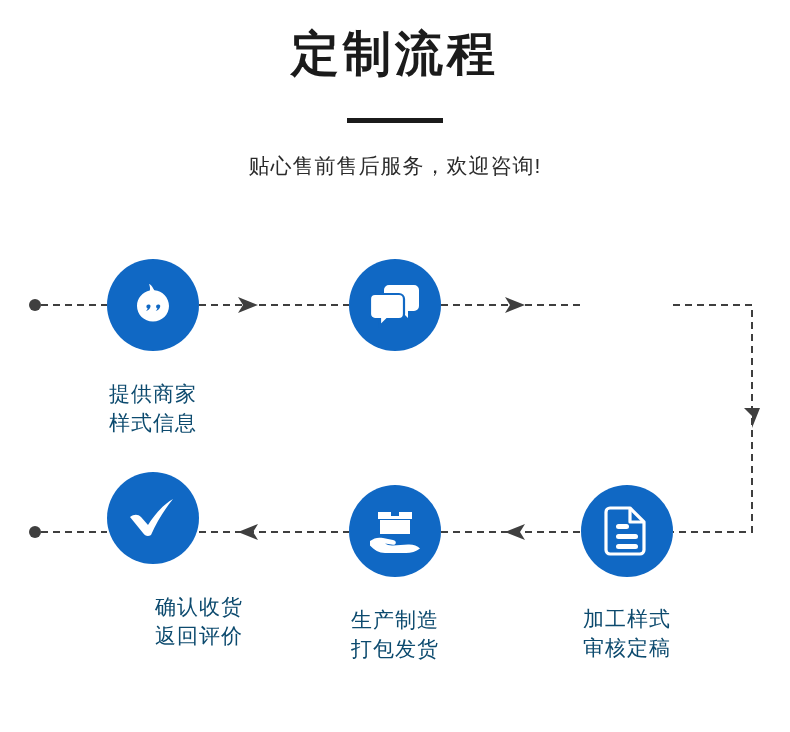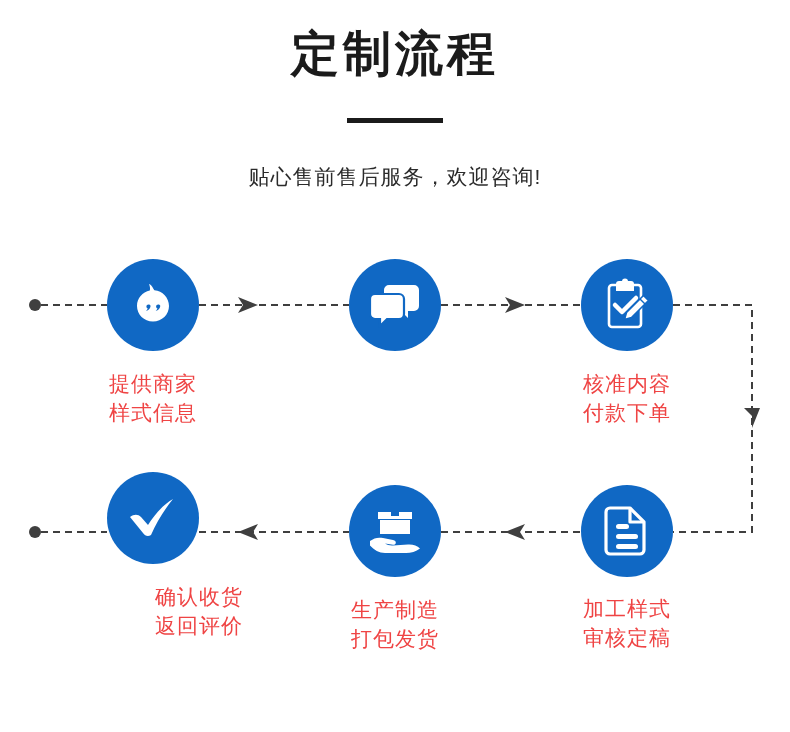--- a/index.html
+++ b/index.html
@@ -32,21 +32,21 @@
     color: #1b1b1b;
     letter-spacing: 4px;
   }
   #title-divider {
     width: 96px;
     height: 5px;
     background: #1b1b1b;
     margin: 28px auto 0 auto;
   }
   #page-subtitle {
-    margin: 16px;
+    margin: 5px;
     padding-top: 24px;
     text-align: center;
     font-size: 21px;
     line-height: 28px;
     color: #2b2b2b;
     letter-spacing: 1px;
   }
 
   
   #flow {
@@ -74,24 +74,24 @@
     height: 92px;
     border-radius: 50%;
     background: #1068c4;
     margin: 0 auto;
     display: flex;
     align-items: center;
     justify-content: center;
   }
   .step-circle svg { display: block; }
   .step-label {
-    margin-top: 18px;
+    margin-top: 28px;
     font-size: 21px;
     line-height: 29px;
-    color: #ef4444;
+    color: #0c4a6e;
     letter-spacing: 1px;
     white-space: pre;
   }
 
   
   #step-1 { left: 63px;  top: 29px; }
   #step-2 { left: 305px; top: 29px; }
   #step-3 { left: 537px; top: 29px; }
   
   #step-4 { left: 63px;  top: 242px; text-align: right; }
@@ -160,40 +160,20 @@
         <svg width="52" height="46" viewBox="0 0 52 46">
           <path d="M20 3 h25 a5 5 0 0 1 5 5 v16 a5 5 0 0 1 -5 5 h-6 l0 7 -7 -7 h-12
                    a5 5 0 0 1 -5 -5 v-16 a5 5 0 0 1 5 -5 z" fill="#ffffff"></path>
           <path d="M6 12 h24 a5 5 0 0 1 5 5 v15 a5 5 0 0 1 -5 5 h-12 l-7 7 0 -7 h-5
                    a5 5 0 0 1 -5 -5 v-15 a5 5 0 0 1 5 -5 z" fill="#ffffff" stroke="#1068c4" stroke-width="2.2"></path>
         </svg>
       </span>
     </div>
   </div>
 
-  <div class="step" id="step-3">
-    <div class="step-circle">
-      <span>
-        <svg width="50" height="54" viewBox="0 0 50 54">
-
-          <rect x="7" y="7" width="32" height="42" rx="3" fill="none" stroke="#ffffff" stroke-width="2.6"></rect>
-
-          <path d="M17 4 h12 a2 2 0 0 1 2 2 v6 h-16 v-6 a2 2 0 0 1 2 -2 z" fill="#ffffff" stroke="#ffffff" stroke-width="2"></path>
-          <circle cx="23" cy="3.5" r="3" fill="#ffffff"></circle>
-
-          <path d="M13 27 l7 7 14 -14" fill="none" stroke="#ffffff" stroke-width="4.5" stroke-linecap="round" stroke-linejoin="round"></path>
-
-          <path d="M41.5 17.5 l5 5 -17 17 -7 2 2 -7 z" fill="#ffffff" stroke="#1068c4" stroke-width="1.6" stroke-linejoin="round"></path>
-          <path d="M38 21 l5 5" stroke="#1068c4" stroke-width="1.4"></path>
-        </svg>
-      </span>
-    </div>
-    <div class="step-label">核准内容
-付款下单</div>
-  </div>
 
   <div class="step" id="step-4">
     <div class="step-circle">
       <span>
         <svg width="52" height="46" viewBox="0 0 52 46">
           <path d="M3 22 C7 19 11 19 14 22 L21 30 C28 19 36 10 46 4
                    C38 14 30 26 24 40 C21 42 18 41 16 38 Z" fill="#ffffff"></path>
         </svg>
       </span>
     </div>

